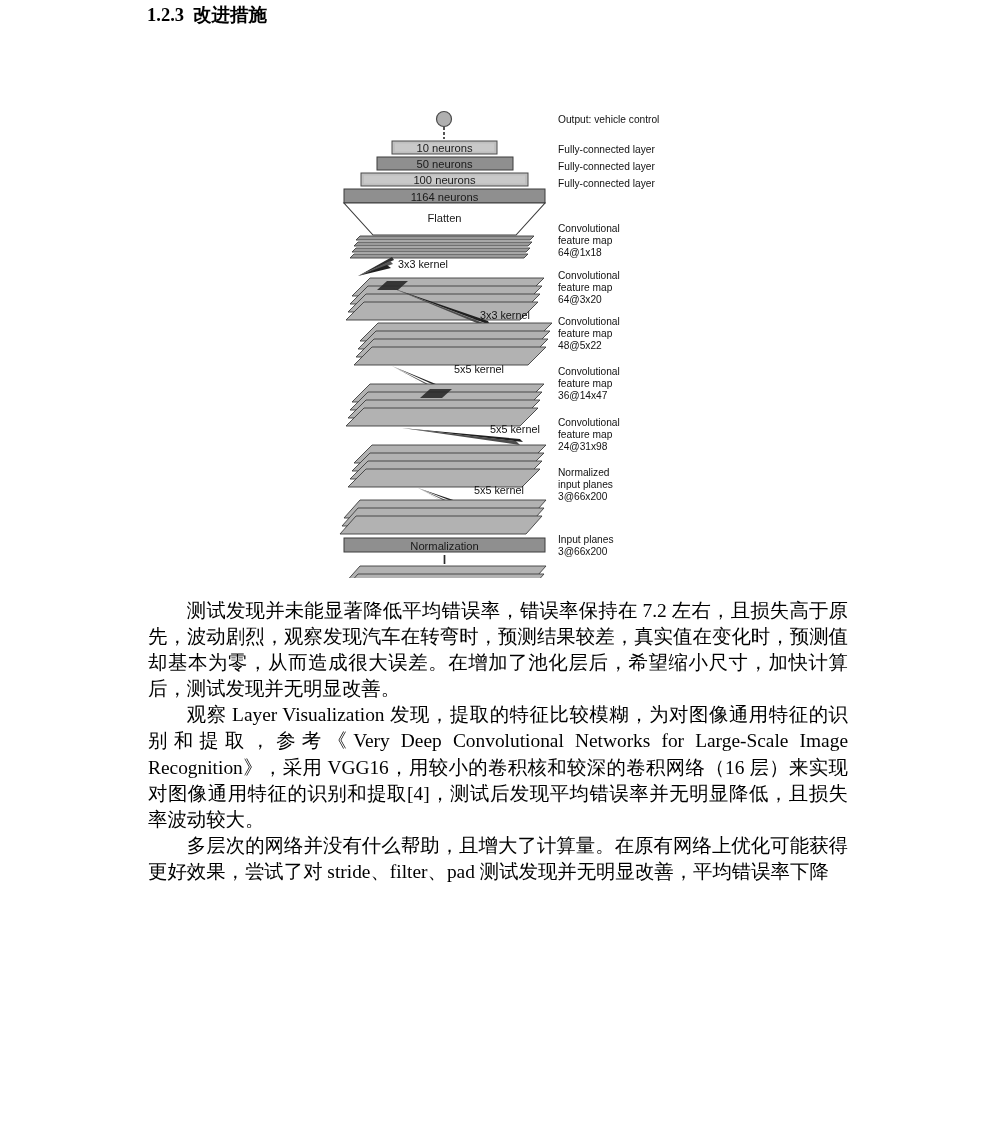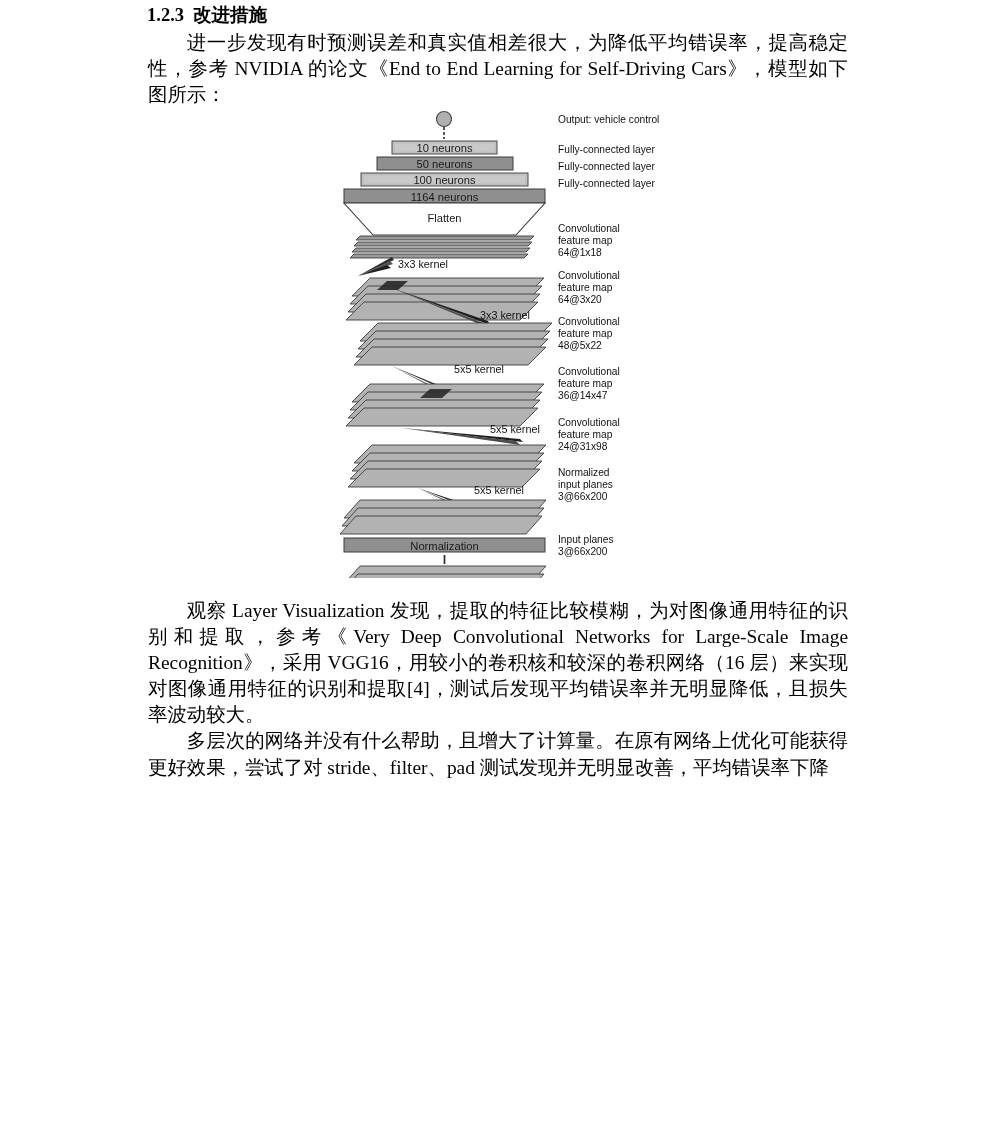--- a/index.html
+++ b/index.html
@@ -79,23 +79,20 @@
 </style>
 </head>
 <body>
 
 <div class="page">
 
   <div class="heading">
     <span class="num">1.2.3</span><span>改进措施</span>
   </div>
 
-  <div class="bodytext" id="intro-block">
-    <p class="indent">进一步发现有时预测误差和真实值相差很大，为降低平均错误率，提高稳定性，参考 NVIDIA 的论文《End to End Learning for Self-Driving Cars》，模型如下图所示：</p>
-  </div>
 
   <div class="figure">
     <svg width="370" height="470" viewBox="0 0 370 470" xmlns="http://www.w3.org/2000/svg">
       <defs>
         <g id="kernelCone"></g>
       </defs>
 
       <circle cx="114" cy="11" r="7.5" fill="#b0b0b0" stroke="#4a4a4a" stroke-width="1.2"></circle>
       <line x1="114" y1="19" x2="114" y2="31" stroke="#2b2b2b" stroke-width="1.6" stroke-dasharray="3,2"></line>
 
@@ -271,17 +268,18 @@
       </g>
 
       <g>
         <text class="fig-label" x="228" y="435">Input planes</text>
         <text class="fig-label" x="228" y="447">3@66x200</text>
       </g>
     </svg>
   </div>
 
   <div class="bodytext" id="after-figure-block">
+    <p class="indent">测试发现并未能显著降低平均错误率，错误率保持在 7.2 左右，且损失高于原先，波动剧烈，观察发现汽车在转弯时，预测结果较差，真实值在变化时，预测值却基本为零，从而造成很大误差。在增加了池化层后，希望缩小尺寸，加快计算后，测试发现并无明显改善。</p>
     <p class="indent">观察 Layer Visualization 发现，提取的特征比较模糊，为对图像通用特征的识别和提取，参考《Very Deep Convolutional Networks for Large-Scale Image Recognition》，采用 VGG16，用较小的卷积核和较深的卷积网络（16 层）来实现对图像通用特征的识别和提取[4]，测试后发现平均错误率并无明显降低，且损失率波动较大。</p>
     <p class="indent">多层次的网络并没有什么帮助，且增大了计算量。在原有网络上优化可能获得更好效果，尝试了对 stride、filter、pad 测试发现并无明显改善，平均错误率下降</p>
   </div>
 
 </div>
 
 </body></html>

